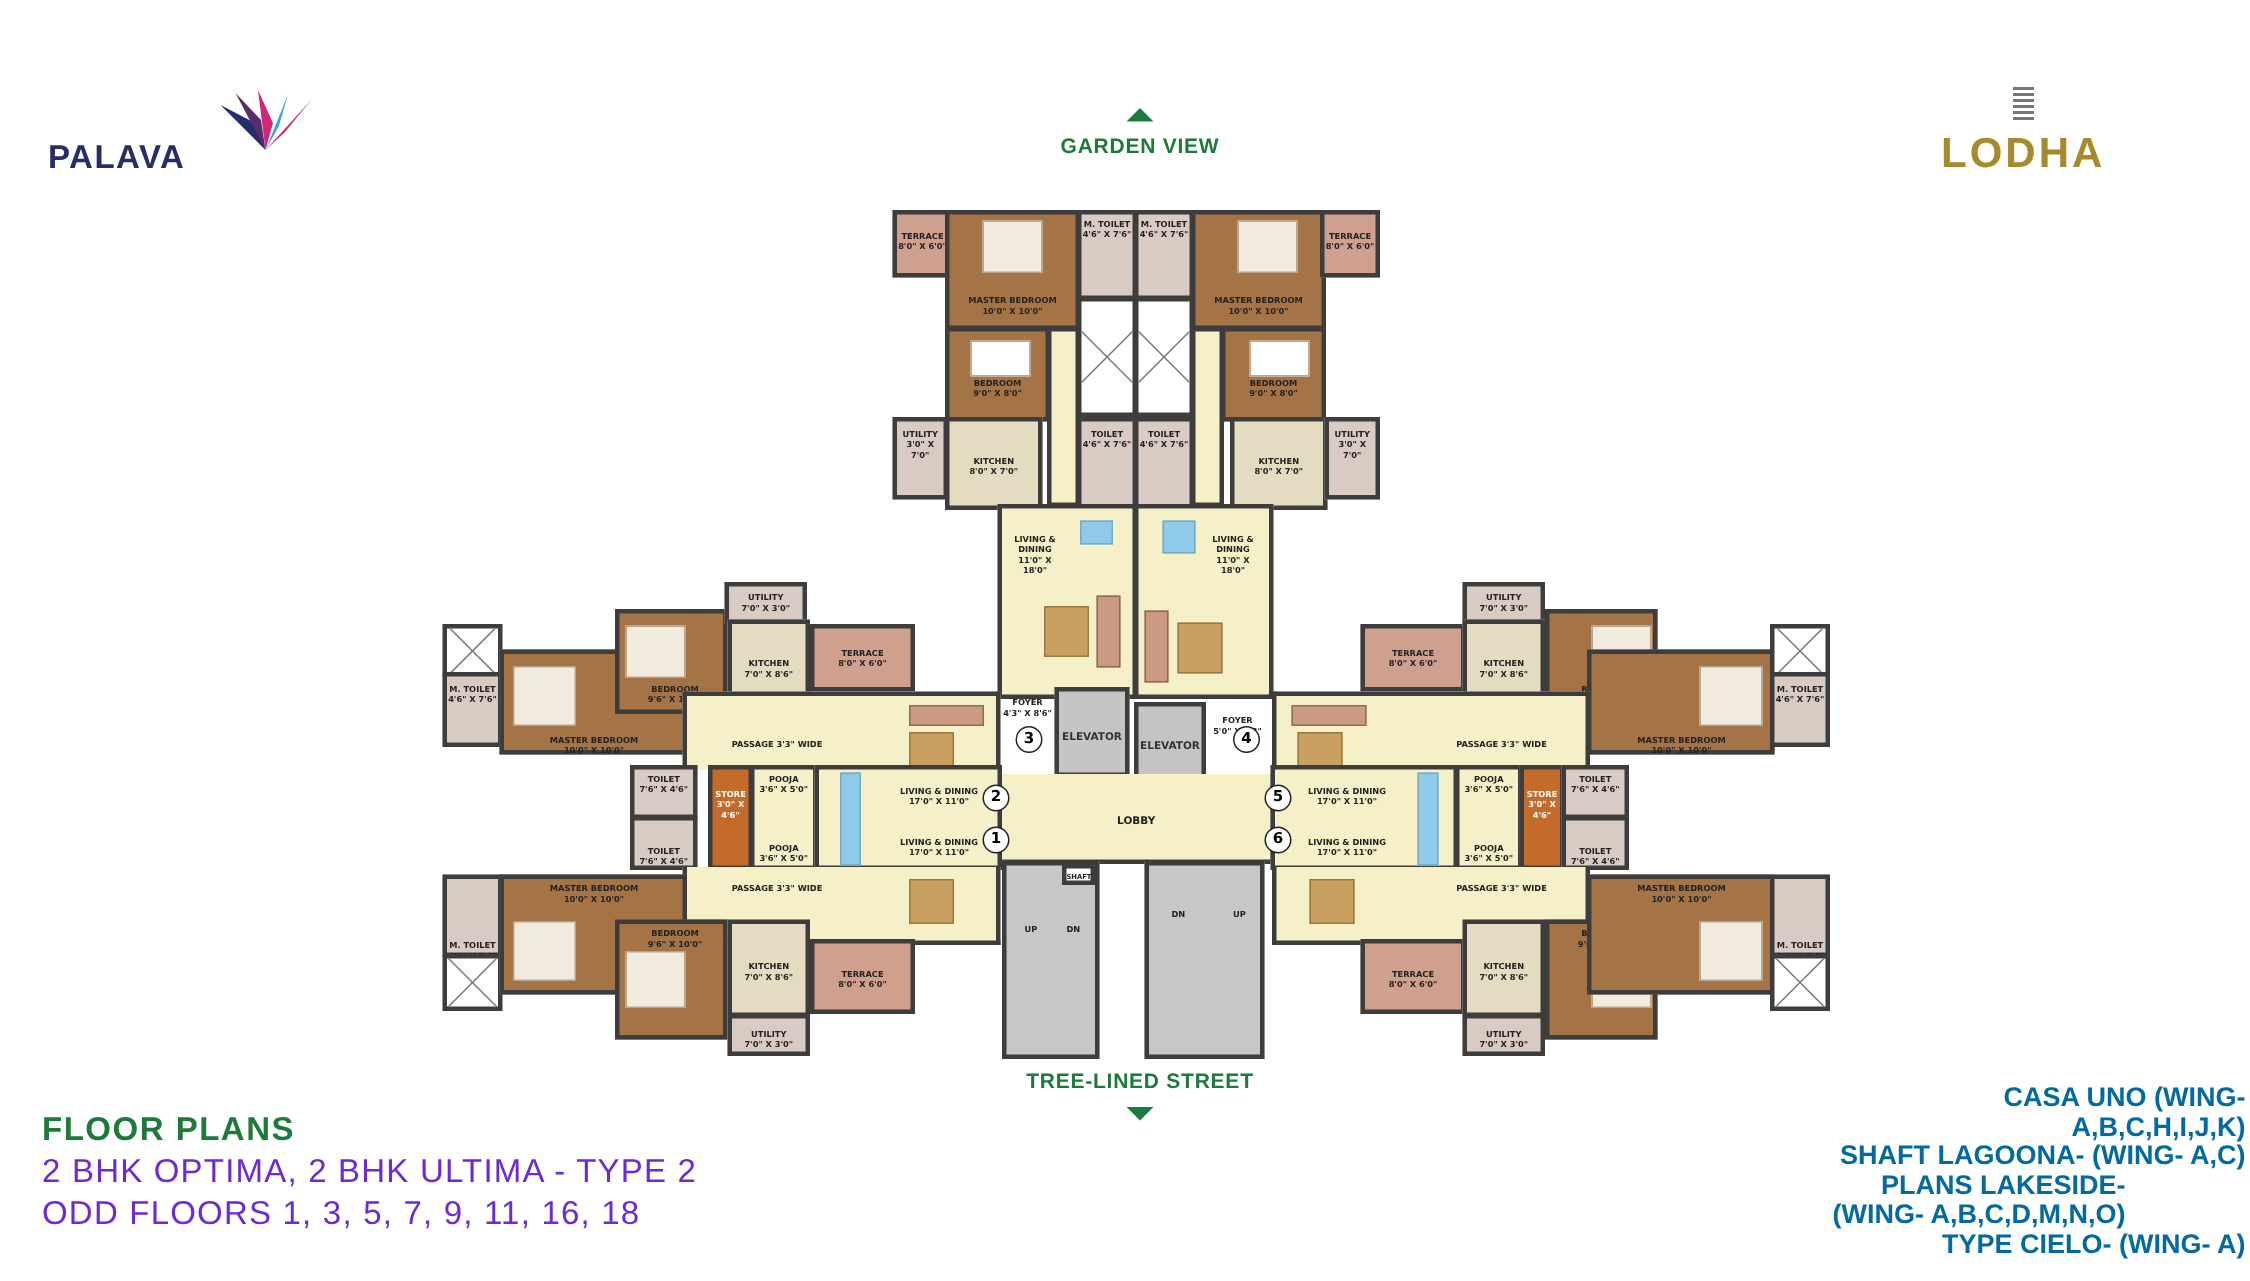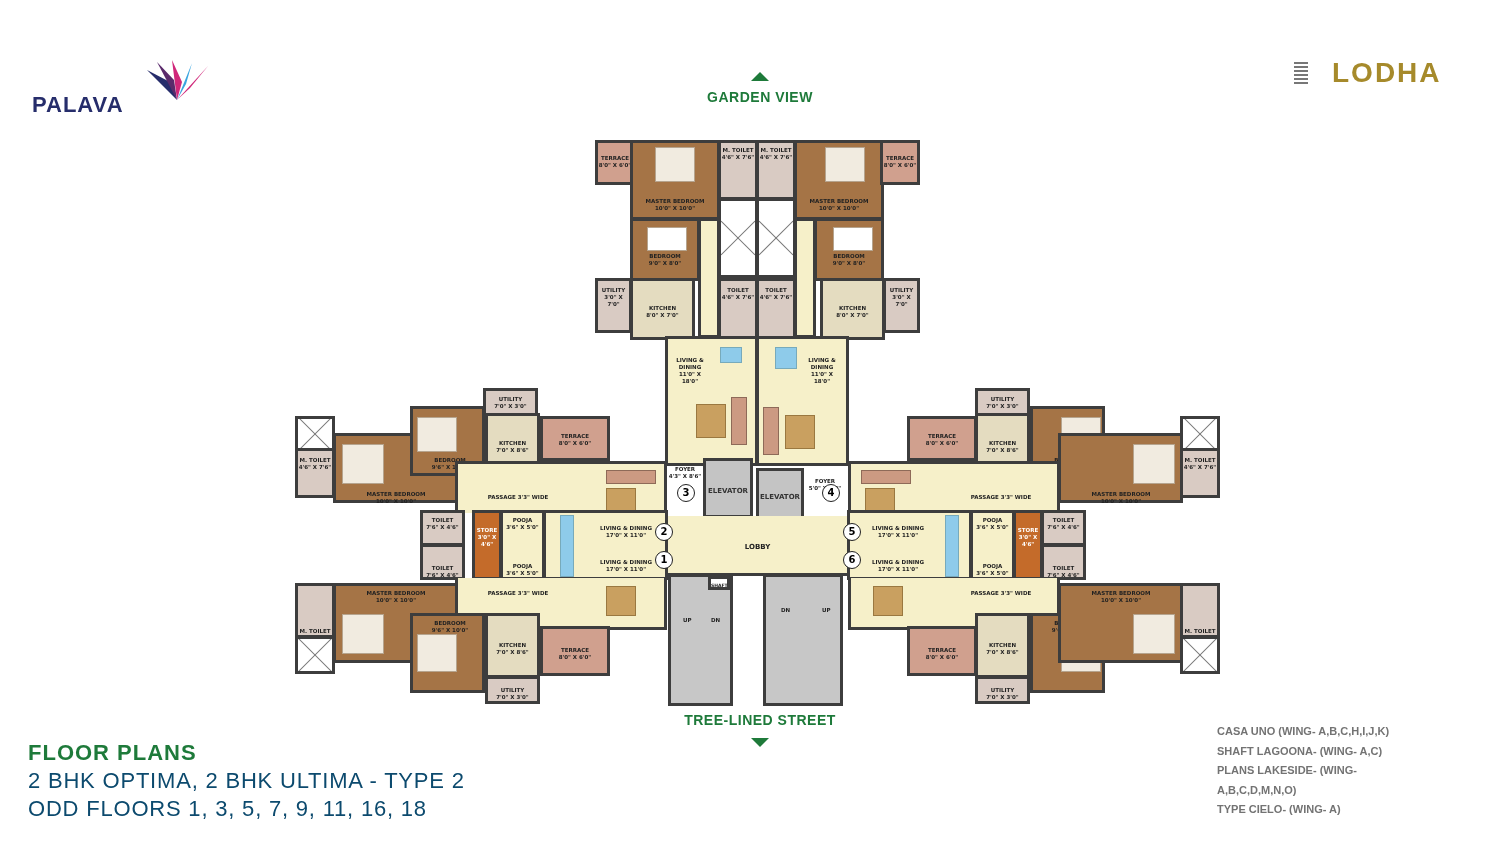--- a/index.html
+++ b/index.html
@@ -2,38 +2,38 @@
 <html><head>
 <meta charset="utf-8">
 <style>
   * { box-sizing: border-box; margin: 0; padding: 0; }
   body { width: 1500px; height: 854px; background: #ffffff; font-family: "DejaVu Sans", sans-serif; position: relative; overflow: hidden; }
   .abs { position: absolute; }
 
   
   #palava-logo { left: 30px; top: 60px; width: 190px; height: 60px; }
   #palava-text { left: 32px; top: 92px; font-family: "Liberation Sans", sans-serif; font-weight: 700; font-size: 22px; color: #262d6b; letter-spacing: 1px; }
-  #lodha-logo { left: 1294px; top: 58px; height: 30px; display: flex; align-items: center; gap: 24px; }
+  #lodha-logo { left: 1294px; top: 58px; height: 30px; display: flex; align-items: center; gap: 6px; flex-direction: column; }
   #lodha-bars { display: flex; flex-direction: column; gap: 2px; }
   #lodha-bars span { display: block; width: 14px; height: 2px; background: #777; }
   #lodha-text { font-family: "Liberation Sans", sans-serif; font-weight: 700; font-size: 28px; color: #a68a2b; letter-spacing: 2px; }
 
   
   .compass { font-family: "Liberation Sans", sans-serif; font-weight: 700; font-size: 14px; color: #1e7a3a; text-align: center; letter-spacing: 0.5px; }
   .tri-up { width: 0; height: 0; border-left: 9px solid transparent; border-right: 9px solid transparent; border-bottom: 9px solid #1e7a3a; margin: 0 auto; }
   .tri-down { width: 0; height: 0; border-left: 9px solid transparent; border-right: 9px solid transparent; border-top: 9px solid #1e7a3a; margin: 0 auto; }
   #garden-view { left: 680px; top: 72px; width: 160px; }
   #street-view { left: 660px; top: 712px; width: 200px; }
 
   
   #floor-title { left: 28px; top: 740px; font-family: "Liberation Sans", sans-serif; font-weight: 700; font-size: 22px; color: #1e7a3a; letter-spacing: 1px; }
-  .floor-sub { font-family: "Liberation Sans", sans-serif; font-size: 22px; color: #0c4a6e; letter-spacing: 0.8px; }
+  .floor-sub { font-family: "Liberation Sans", sans-serif; font-size: 22px; color: #6d28d9; letter-spacing: 0.8px; }
   #floor-sub1 { left: 28px; top: 768px; }
   #floor-sub2 { left: 28px; top: 796px; }
-  #wings { left: 1217px; top: 722px; font-family: "Liberation Sans", sans-serif; font-weight: 700; font-size: 11px; color: #737373; line-height: 19.5px; width: 280px; }
+  #wings { left: 1217px; top: 722px; font-family: "Liberation Sans", sans-serif; font-weight: 700; font-size: 18px; color: #0369a1; line-height: 19.5px; width: 280px; text-align: right; }
 
   
   #plan { left: 290px; top: 138px; width: 935px; height: 570px; }
   .room { position: absolute; border: 3px solid #3d3d3d; }
   .wood { background: #a57446; }
   .cream { background: #f6f0c9; }
   .tile { background: #d9cbc3; }
   .terrace { background: #d0a08e; }
   .grey { background: #c7c7c7; }
   .shaft { background: #fff; }

